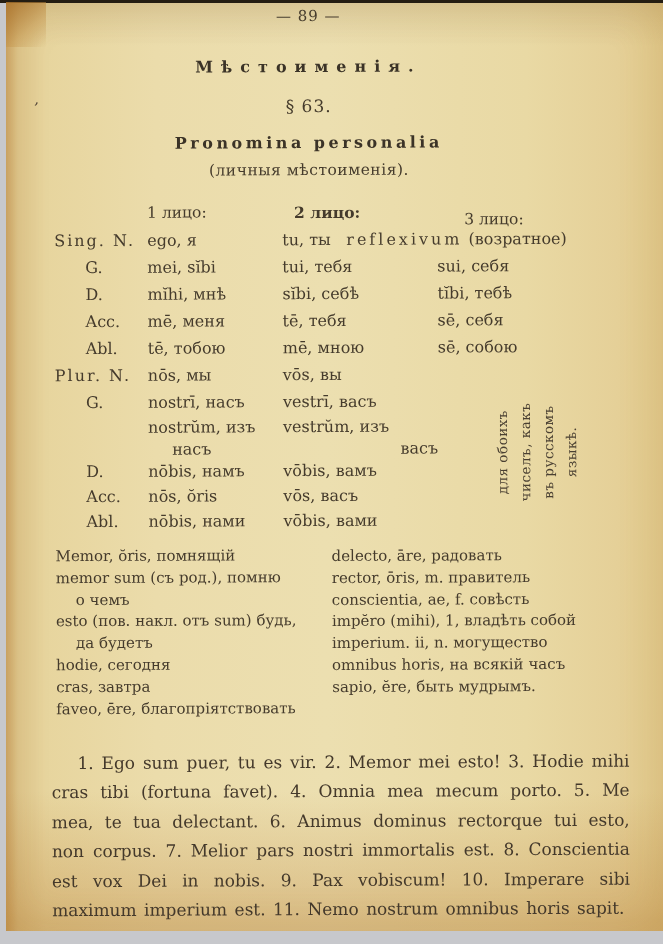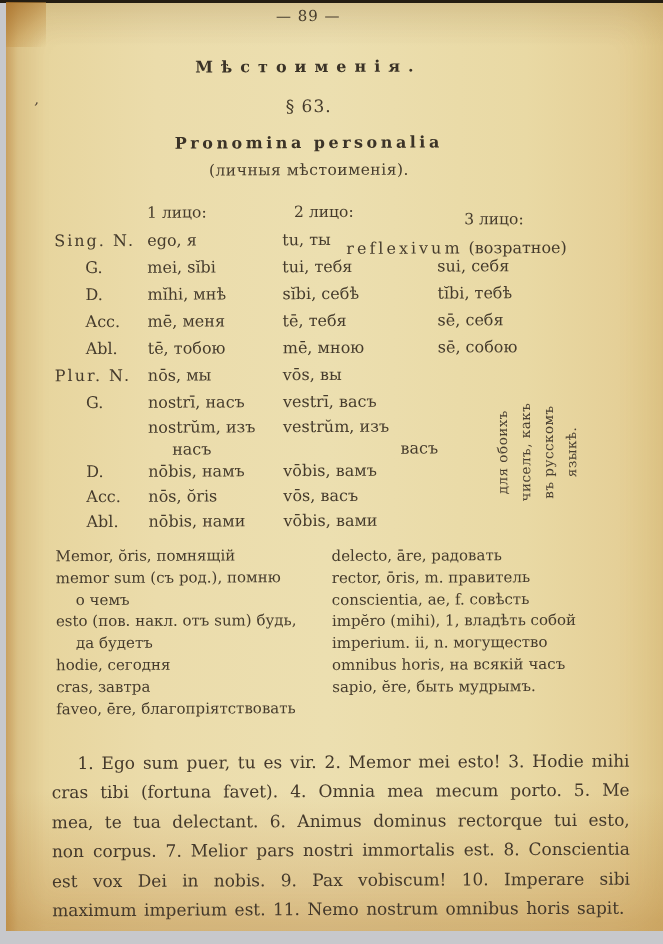--- a/index.html
+++ b/index.html
@@ -18,32 +18,32 @@
   .content{position:absolute;inset:0;transform:rotate(-0.25deg);transform-origin:320px 420px;}
   .center-col{position:absolute;left:10px;width:600px;text-align:center;white-space:nowrap;}
   .page-number{top:7px;font-size:15px;letter-spacing:1px;}
   .title{top:57px;font-size:16px;font-weight:bold;letter-spacing:8px;color:#3b3327;}
   .section{top:96px;font-size:17px;letter-spacing:1px;}
   .subtitle{top:133px;font-size:16px;font-weight:bold;letter-spacing:3.5px;color:#3b3327;}
   .subtitle-note{top:161px;font-size:15.5px;letter-spacing:0.5px;}
   .col-headers{position:absolute;left:55px;top:203px;display:grid;
     grid-template-columns:93px 135px 155px auto;font-size:15.5px;}
   .col-headers .h1{grid-column:2;}
-  .col-headers .h2{grid-column:3;padding-left:12px;}
+  .col-headers .h2{grid-column:3;padding-left:12px;font-weight:bold;}
   .col-headers .h3{grid-column:4;padding-left:27px;margin-top:8px;}
   .decl{position:absolute;left:55px;top:228px;font-size:16px;}
   .drow{display:grid;grid-template-columns:93px 135px 155px auto;height:27px;line-height:24px;white-space:nowrap;}
   .drow.h22{height:22px;line-height:20px;}
   .drow.h21{height:21px;line-height:19px;}
   .drow.h25{height:25px;line-height:22px;}
   .lbl.case{padding-left:31px;}
   .lbl.spaced{letter-spacing:2px;}
   .cell.ind1{padding-left:24px;}
   .cell.ind2{padding-left:17px;text-align:right;}
-  .reflex{margin-left:-91px;margin-top:9px;}
+  .reflex{margin-left:-91px;}
   .reflex .lat{letter-spacing:3px;margin-right:6px;}
   .side-note{position:absolute;left:462px;top:407px;width:150px;height:92px;
     transform:rotate(-90deg);font-size:13.5px;line-height:23px;text-align:center;
     letter-spacing:0.5px;color:#4a4032;}
   .vocab{position:absolute;left:55px;top:545px;font-size:15px;line-height:21.8px;white-space:nowrap;}
   .vocab-left{width:268px;}
   .vocab-right{position:absolute;left:276px;top:1px;width:330px;}
   .vocab .cont{padding-left:20px;}
   .exercises{position:absolute;left:50px;top:731px;width:578px;font-size:17px;
     line-height:29.4px;text-align:justify;text-align-last:left;text-indent:26px;

